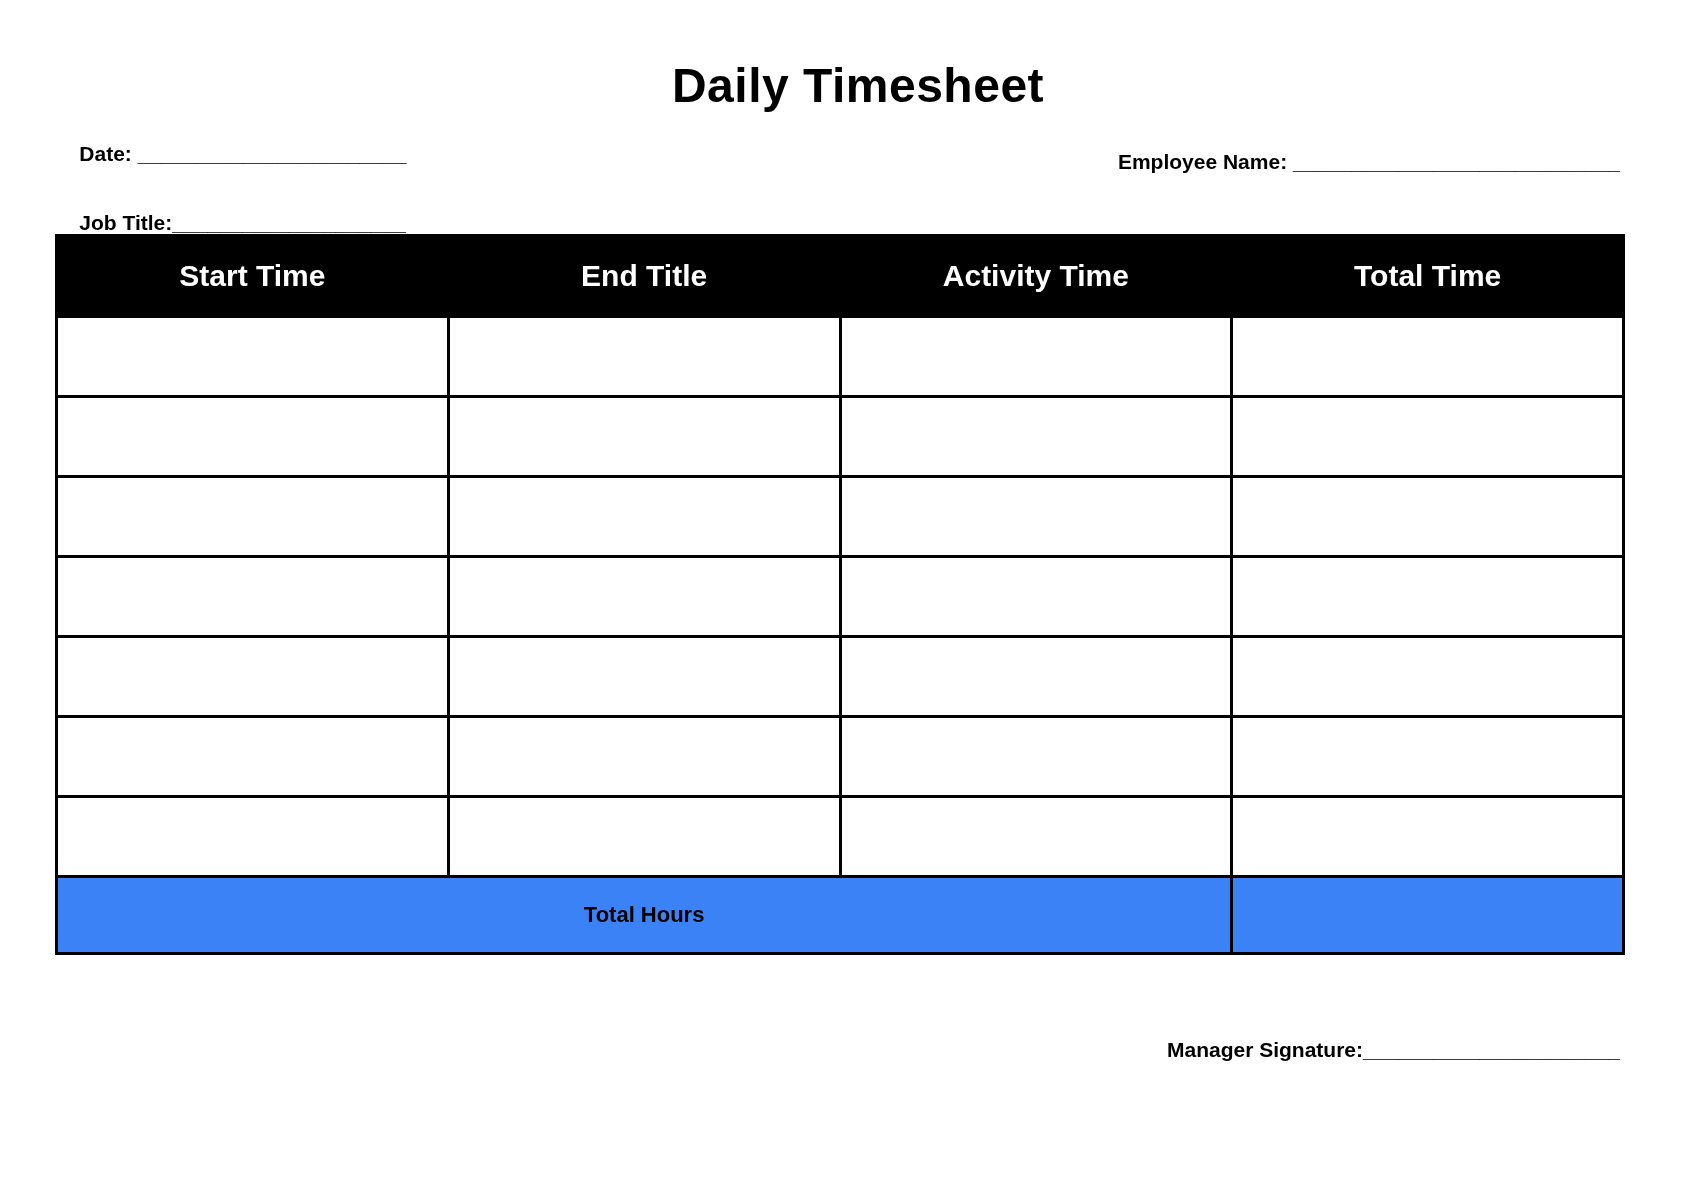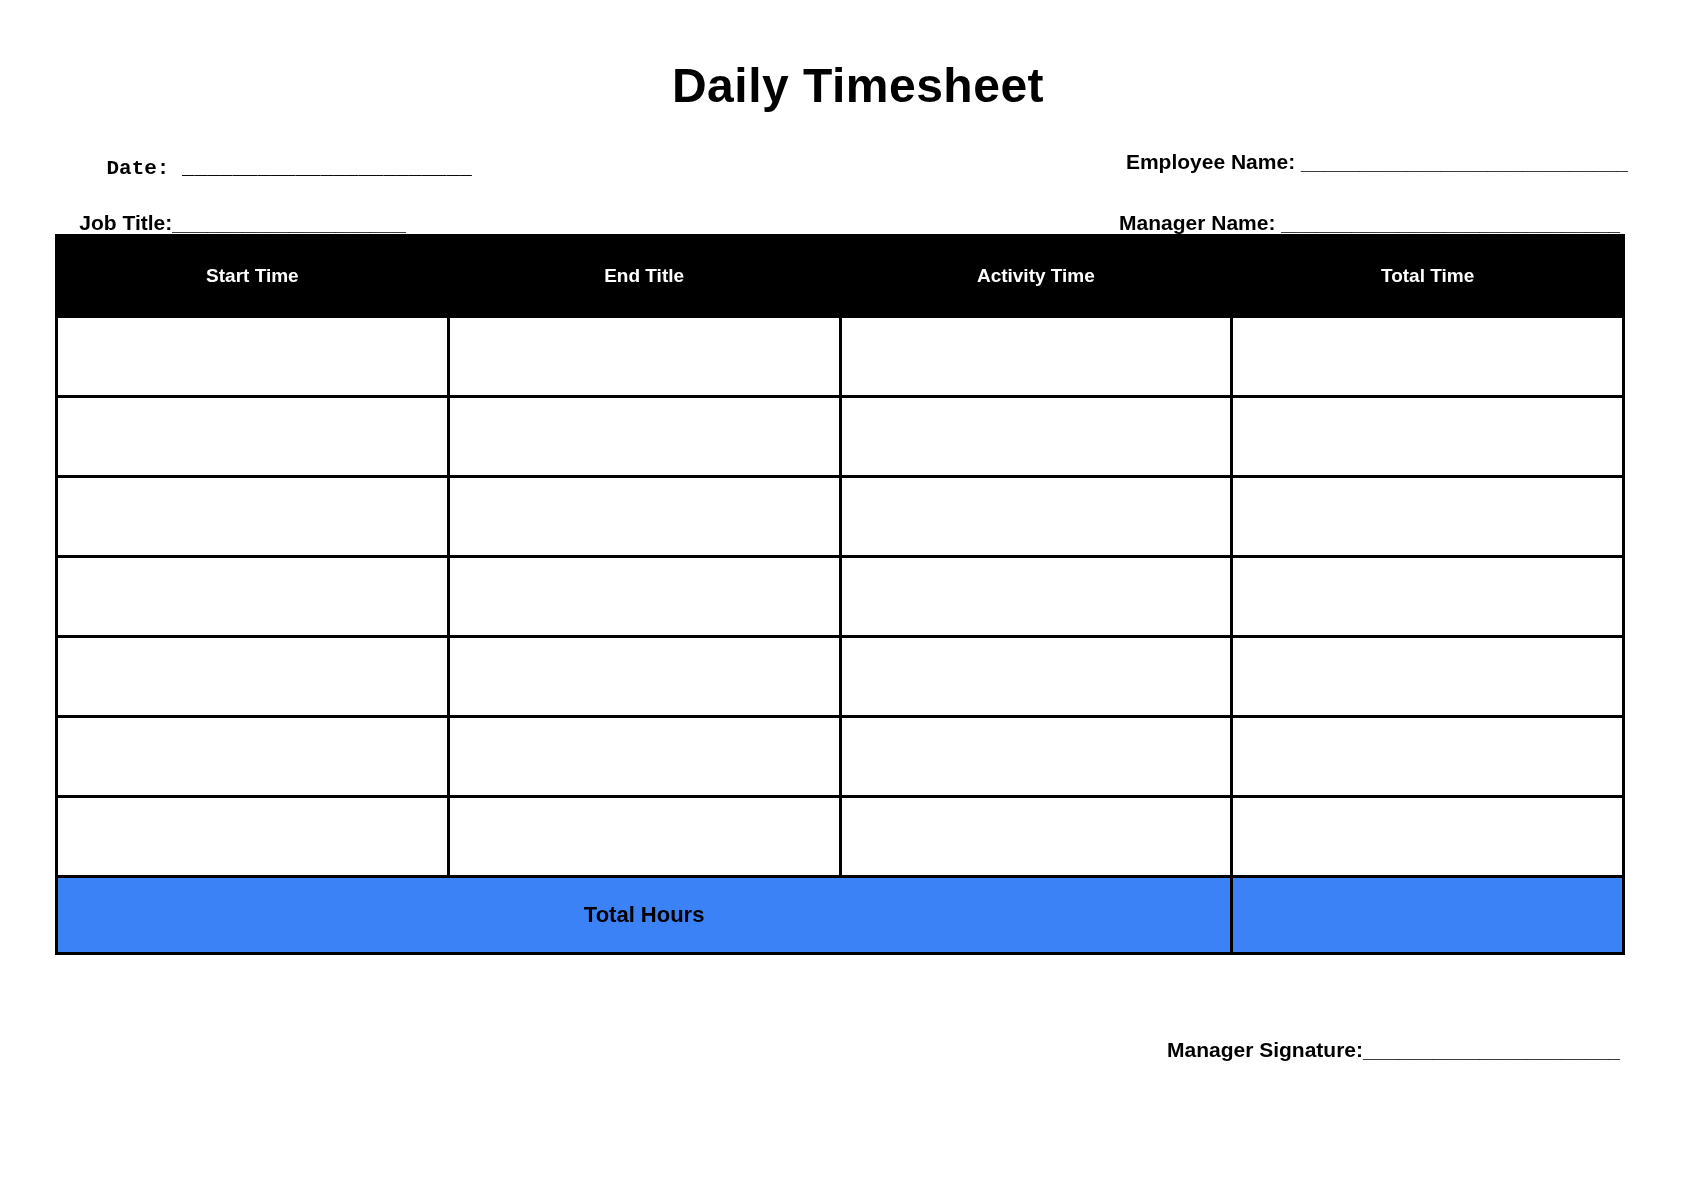--- a/index.html
+++ b/index.html
@@ -22,43 +22,43 @@
     font-weight: 700;
     letter-spacing: 0.5px;
     padding-left: 16px;
   }
   .field {
     position: absolute;
     font-size: 21px;
     font-weight: 700;
     white-space: pre;
   }
-  .field-date          { left: 56px;  top: 134px; font-family: Liberation Mono, monospace; }
-  .field-employee-name { right: 56px; top: 126px; text-align: center; }
+  .field-date          { left: 56px;  top: 118px; }
+  .field-employee-name { right: 64px; top: 126px; text-align: center; }
   .field-job-title     { left: 56px;  top: 187px; }
   .field-manager-name  { right: 64px; top: 187px; text-align: right; }
 
   table.timesheet {
     position: absolute;
     left: 55px;
     top: 234px;
     width: 1570px;
     border-collapse: collapse;
     table-layout: fixed;
   }
   table.timesheet th,
   table.timesheet td {
     border: 3px solid #000000;
     padding: 0;
   }
   table.timesheet thead tr { height: 81px; }
   table.timesheet thead th {
     background: #000000;
     color: #ffffff;
-    font-size: 19px;
+    font-size: 30px;
     font-weight: 700;
     text-align: center;
     vertical-align: middle;
   }
   table.timesheet tbody tr { height: 80px; }
   table.timesheet tbody td { background: #ffffff; }
   table.timesheet tfoot tr { height: 77px; }
   table.timesheet tfoot td {
     font-size: 22px;
     font-weight: 700;
@@ -87,23 +87,20 @@
   </div>
 
   <div class="field field-employee-name">
     <span>Employee Name: </span><span>____________________________</span>
   </div>
 
   <div class="field field-job-title">
     <span>Job Title:</span><span>____________________</span>
   </div>
 
-  <div class="field field-manager-name">
-    <span>Manager Name: </span><span>_____________________________</span>
-  </div>
 
   <table class="timesheet">
     <colgroup>
       <col style="width:25%">
         <col style="width:25%">
         <col style="width:25%">
         <col style="width:25%">
     </colgroup>
     <thead>
       <tr>

